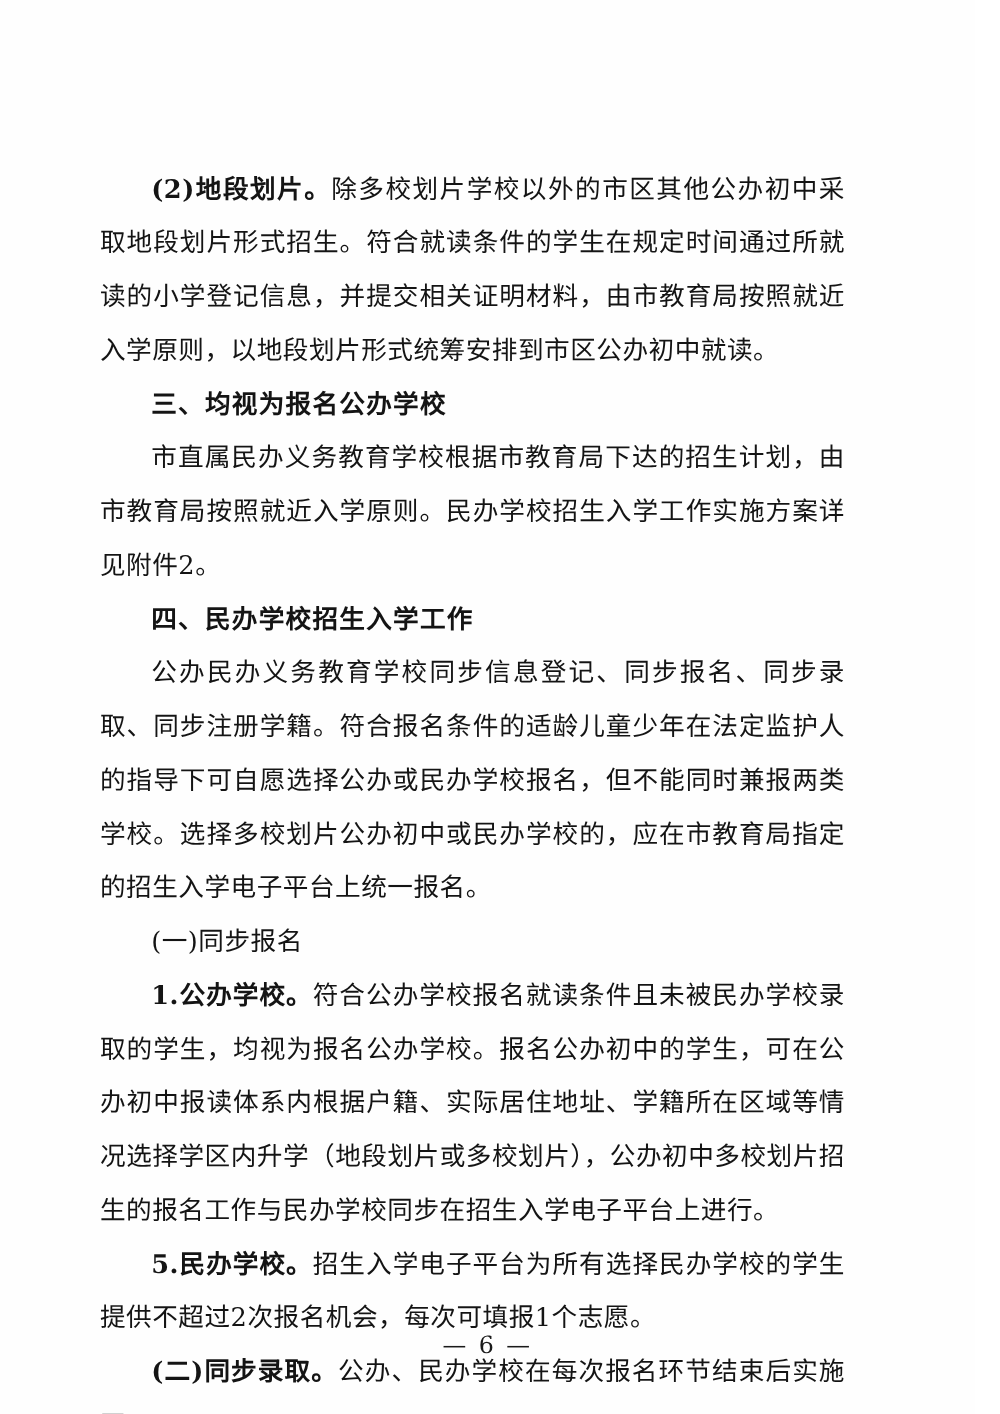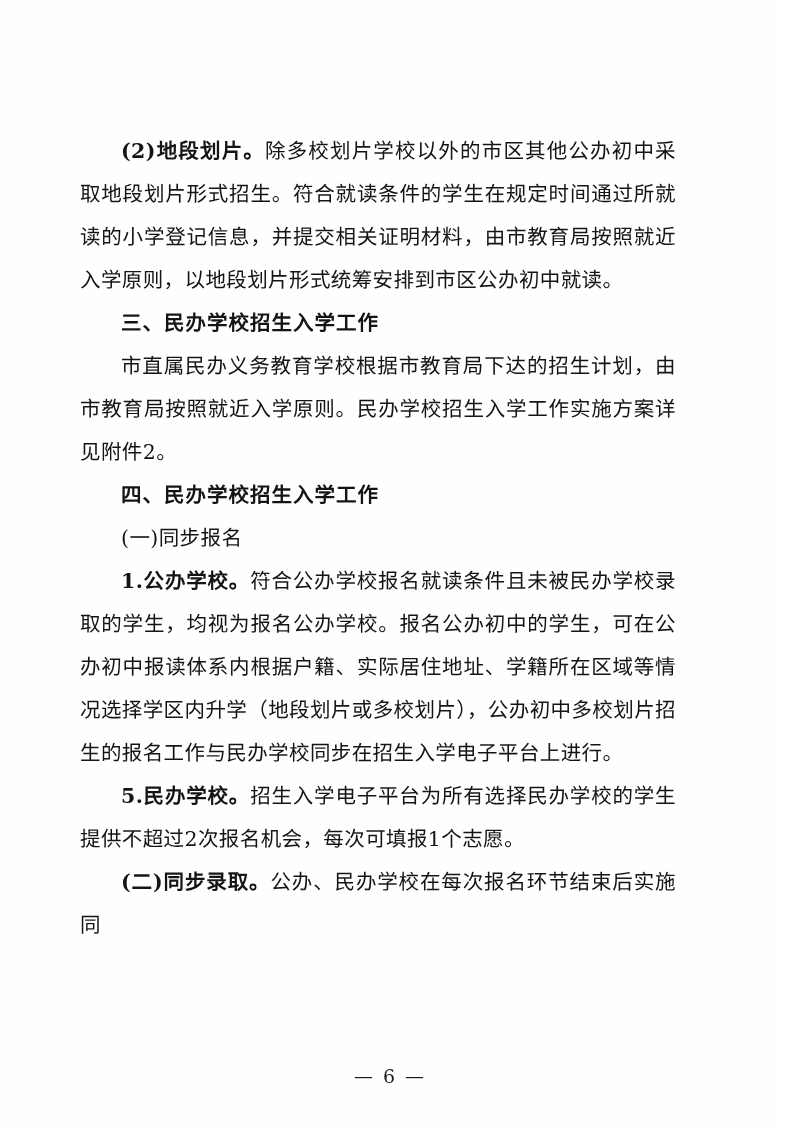--- a/index.html
+++ b/index.html
@@ -59,26 +59,27 @@
   }
 </style>
 </head>
 <body>
 
 <div class="page">
   <div class="doc-body">
 
     <p class="indent"><span class="b">(2)地段划片。</span><span>除多校划片学校以外的市区其他公办初中采取地段划片形式招生。符合就读条件的学生在规定时间通过所就读的小学登记信息，并提交相关证明材料，由市教育局按照就近入学原则，以地段划片形式统筹安排到市区公办初中就读。</span></p>
 
-    <p class="heading">三、民办学校招生入学工作</p>
+    <p class="heading">三、均视为报名公办学校</p>
 
     <p class="indent">市直属民办义务教育学校根据市教育局下达的招生计划，由市教育局按照就近入学原则。民办学校招生入学工作实施方案详见附件2。</p>
 
     <p class="heading">四、民办学校招生入学工作</p>
 
+    <p class="indent">公办民办义务教育学校同步信息登记、同步报名、同步录取、同步注册学籍。符合报名条件的适龄儿童少年在法定监护人的指导下可自愿选择公办或民办学校报名，但不能同时兼报两类学校。选择多校划片公办初中或民办学校的，应在市教育局指定的招生入学电子平台上统一报名。</p>
 
     <p class="indent">(一)同步报名</p>
 
     <p class="indent"><span class="b">1.公办学校。</span><span>符合公办学校报名就读条件且未被民办学校录取的学生，均视为报名公办学校。报名公办初中的学生，可在公办初中报读体系内根据户籍、实际居住地址、学籍所在区域等情况选择学区内升学（地段划片或多校划片），公办初中多校划片招生的报名工作与民办学校同步在招生入学电子平台上进行。</span></p>
 
     <p class="indent"><span class="b">5.民办学校。</span><span>招生入学电子平台为所有选择民办学校的学生提供不超过2次报名机会，每次可填报1个志愿。</span></p>
 
     <p class="indent"><span class="b">(二)同步录取。</span><span>公办、民办学校在每次报名环节结束后实施同</span></p>
 
   </div>

